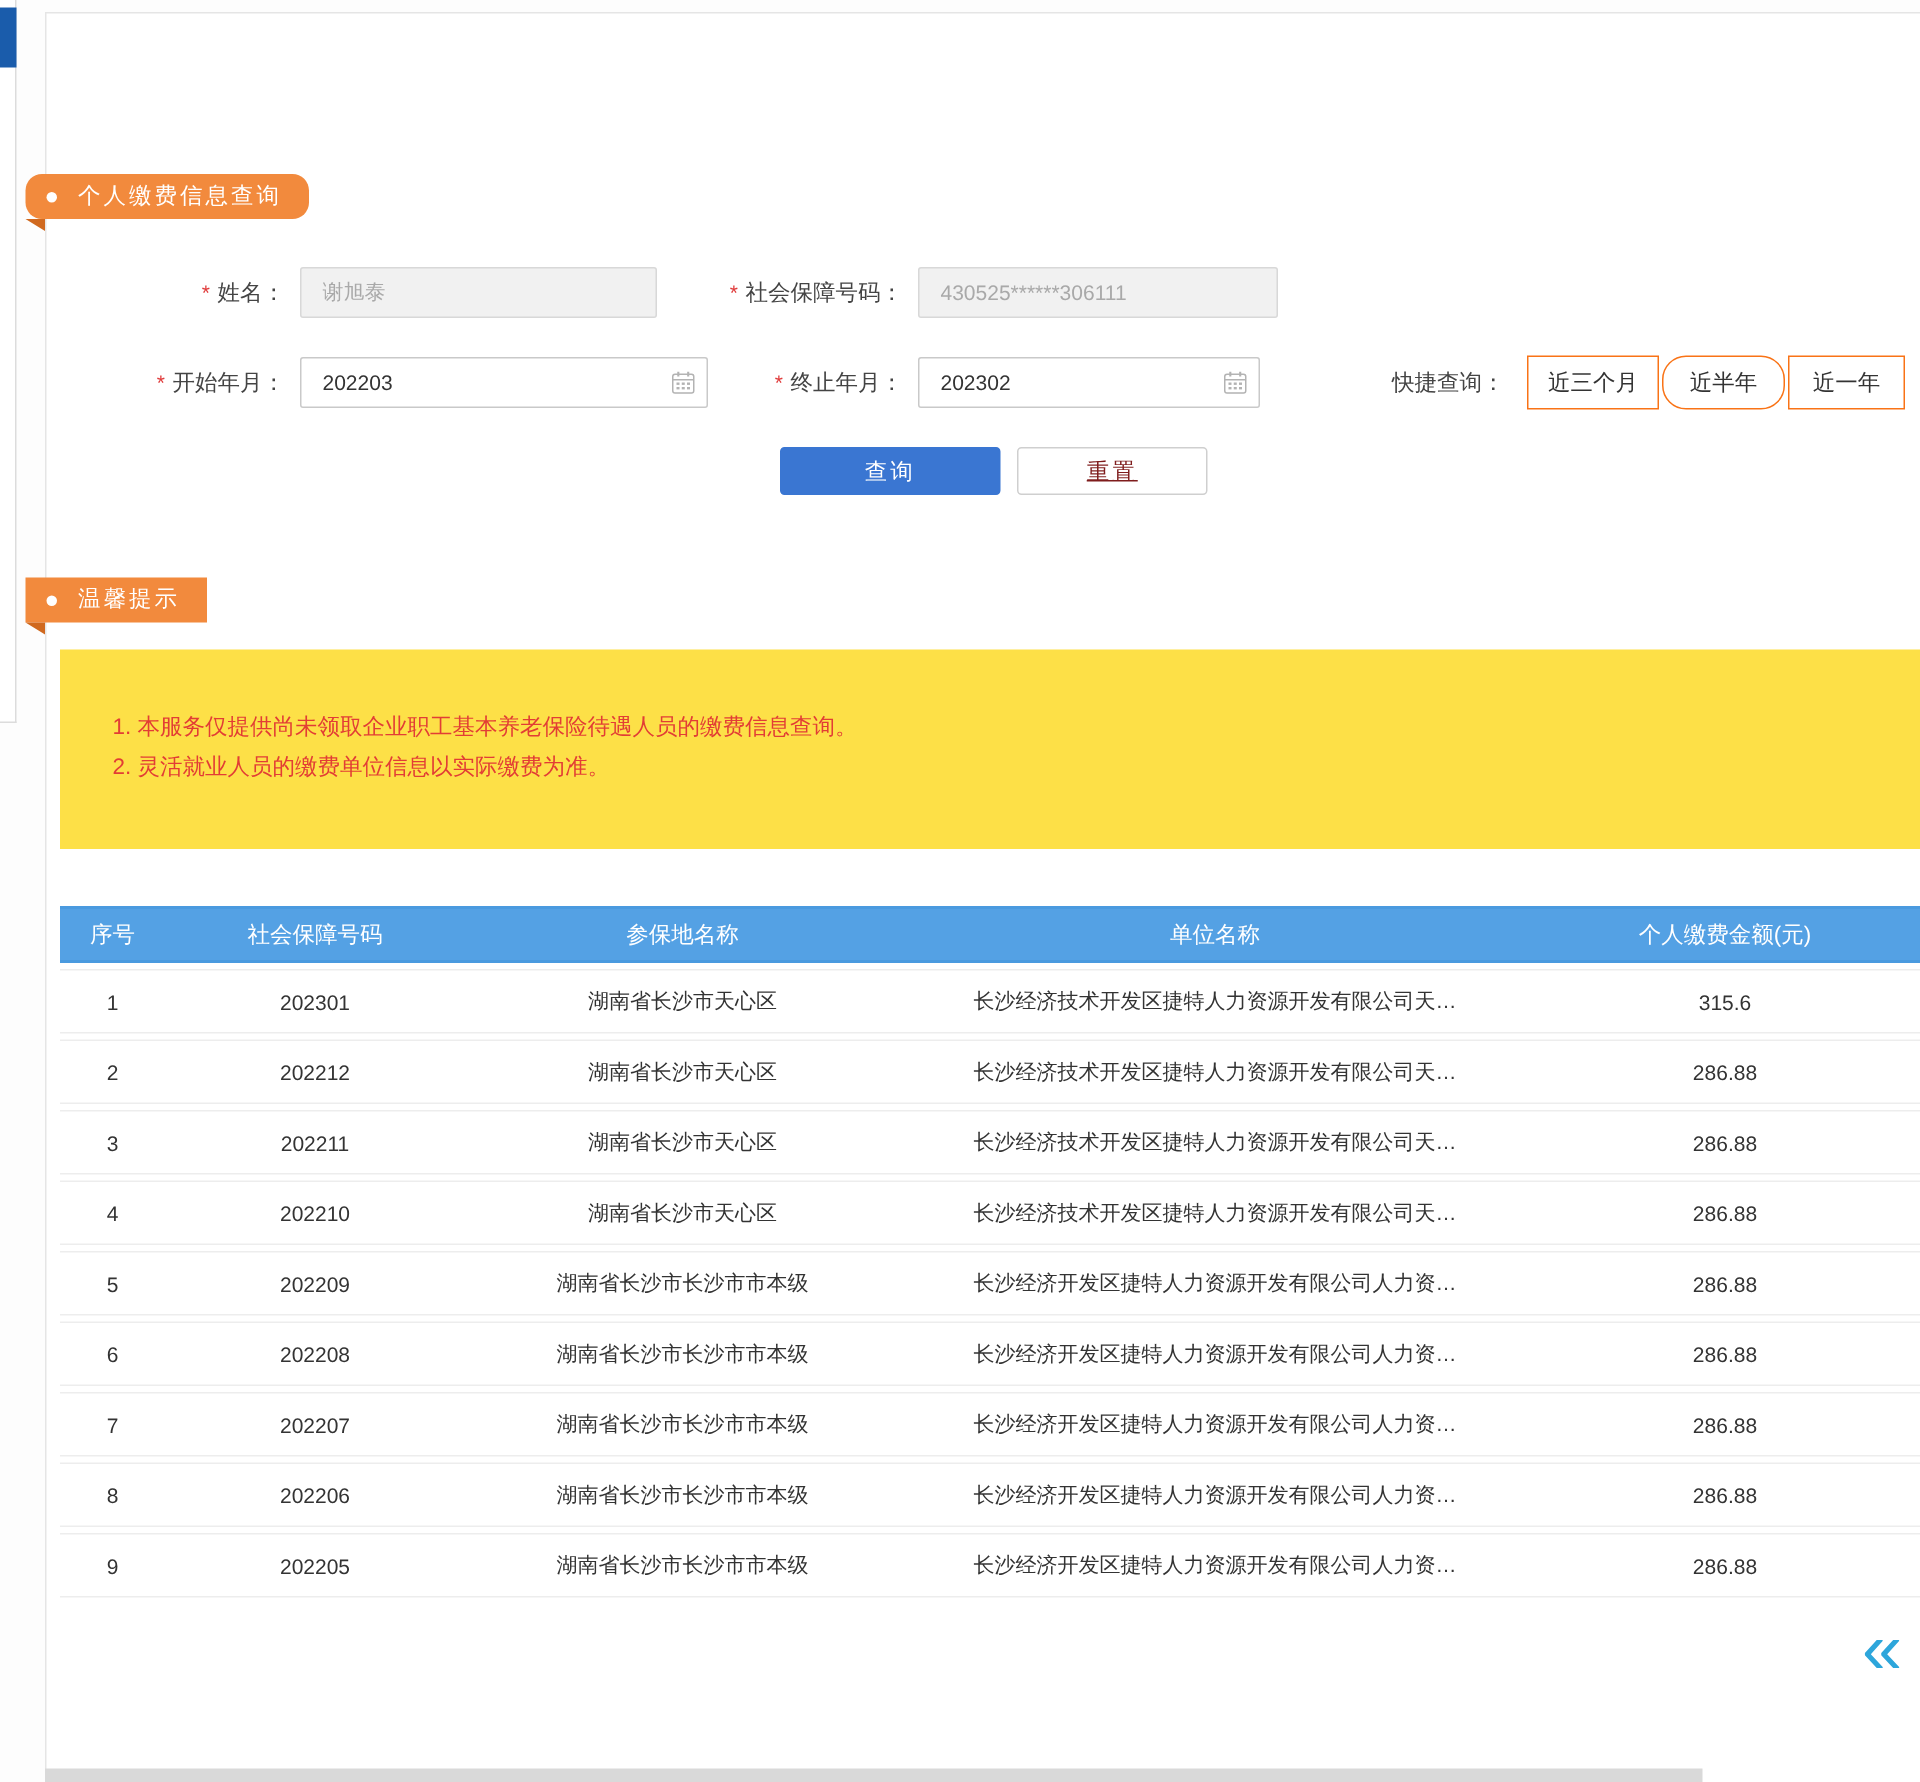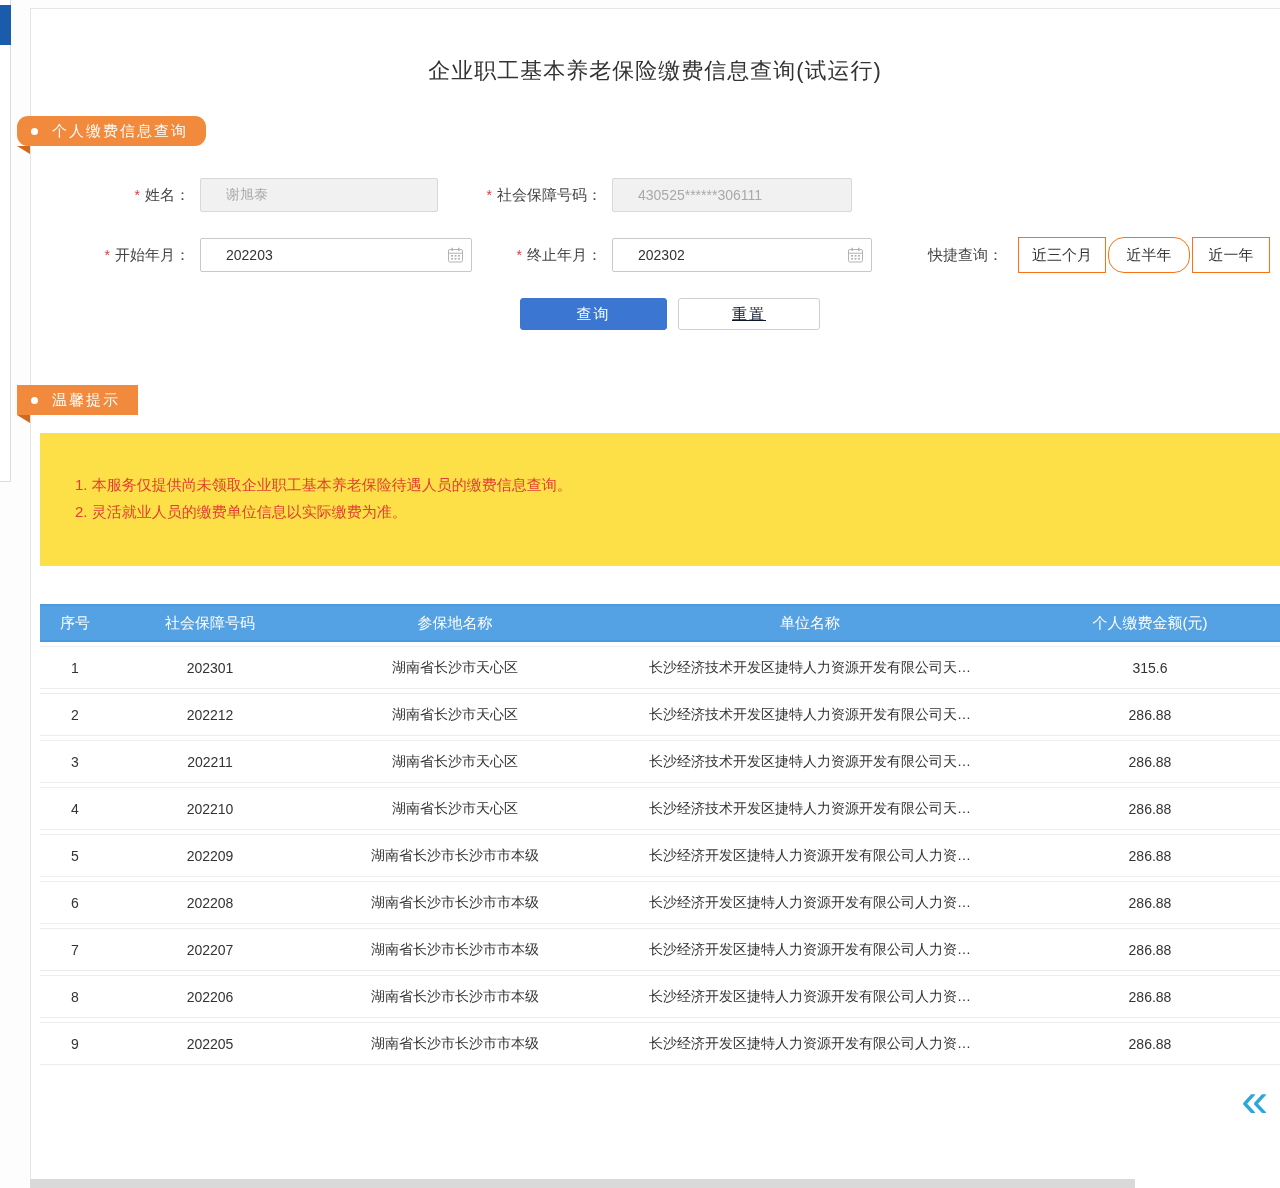--- a/index.html
+++ b/index.html
@@ -27,37 +27,37 @@
                  margin-right:14px; flex:none; }
   .ribbon .fold { position:absolute; left:0; top:100%; width:0; height:0;
                   border-top:8px solid #d0691f; border-left:13px solid transparent; }
   .ribbon1 { top:116px;border-radius:11px; }
   .ribbon2 { top:385px; }
 
   
   .f-label { position:absolute; font-size:15px; color:#444; white-space:nowrap; }
   .req { color:#e03b3b; margin-right:5px; font-size:14px; }
   .inp { position:absolute; height:34px; border:1px solid #c9c9c9; border-radius:2px;
-         font-size:14px; padding:0 25px; color:#333; background:#fff; outline:none;
+         font-size:14px; padding:0 14px; color:#333; background:#fff; outline:none;
          font-family:inherit; }
   .inp.disabled { background:#f1f1f1; border-color:#d8d8d8; color:#a9a9a9; }
   .date-wrap { position:absolute; height:34px; }
   .date-wrap .inp { position:static; width:100%; height:100%; padding-right:30px; }
   .cal-icon { position:absolute; right:8px; top:9px; width:17px; height:16px; cursor:pointer; }
 
   .quick-group { position:absolute; left:1018px; top:237px; display:flex; gap:2px; }
   .quick-btn { height:36px; background:#fff; border:1px solid #f97316; font-size:15px; color:#333;
                display:flex; align-items:center; justify-content:center; cursor:pointer;
                font-family:inherit; }
   .qb1 { width:88px; } .qb2 { width:82px;border-radius:16px; } .qb3 { width:78px; }
 
   .btn { position:absolute; height:32px; border-radius:3px; font-size:15px; cursor:pointer;
          font-family:inherit; letter-spacing:2px; }
   .btn-query { left:520px; top:298px; width:147px; background:#3a76d2; border:1px solid #3a76d2; color:#fff; }
-  .btn-reset { left:678px; top:298px; width:142px; background:#fff; border:1px solid #cfcfcf; color:#0f172a;text-decoration:underline; }
+  .btn-reset { left:678px; top:298px; width:127px; background:#fff; border:1px solid #cfcfcf; color:#7f1d1d;text-decoration:underline; }
 
   
   .tips-panel { position:absolute; left:40px; top:433px; width:1240px; height:133px; background:#fde047; }
   .tips-text  { padding:38px 20px 0 35px; font-size:15px; line-height:27px; color:#e23d35; }
 
   
   .tbl-wrap { position:absolute; left:40px; top:600px; width:1240px; }
   table { width:1240px; border-collapse:separate; border-spacing:0 4px; table-layout:fixed; }
   col.c1{width:70px;} col.c2{width:200px;} col.c3{width:290px;} col.c4{width:420px;} col.c5{width:260px;}
   thead th { background:#54a1e4; color:#fff; font-weight:400; font-size:15px; height:38px;
@@ -76,21 +76,20 @@
 <body>
 
 <div class="page">
 
   <div class="card"></div>
 
   <div class="side-strip">
     <div class="side-blue"></div>
   </div>
 
-  <h1 class="title">企业职工基本养老保险缴费信息查询(试运行)</h1>
 
   <div class="ribbon ribbon1">
     <span class="dot"></span>
     <span>个人缴费信息查询</span>
     <i class="fold"></i>
   </div>
 
   <div class="f-label" style="left:88px; top:186px; width:102px; text-align:right;">
     <span class="req">*</span><span>姓名：</span>
   </div>
@@ -118,21 +117,21 @@
         <rect x="4" y="11" width="2" height="1.6"></rect>
           <rect x="7.5" y="11" width="2" height="1.6"></rect>
           <rect x="11" y="11" width="2" height="1.6"></rect>
       </g>
     </svg>
   </div>
 
   <div class="f-label" style="left:488px; top:246px; width:114px; text-align:right;">
     <span class="req">*</span><span>终止年月：</span>
   </div>
-  <div class="date-wrap" style="left:612px; top:238px; width:260px;">
+  <div class="date-wrap" style="left:612px; top:238px; width:228px;">
     <input class="inp" value="202302" style="">
     <svg class="cal-icon" viewBox="0 0 17 16">
       <rect x="1.5" y="2.5" width="14" height="12.5" rx="1.5" fill="none" stroke="#b3b3b3"></rect>
       <line x1="1.5" y1="6.2" x2="15.5" y2="6.2" stroke="#b3b3b3"></line>
       <line x1="5.2" y1="0.8" x2="5.2" y2="4" stroke="#b3b3b3" stroke-width="1.4"></line>
       <line x1="11.8" y1="0.8" x2="11.8" y2="4" stroke="#b3b3b3" stroke-width="1.4"></line>
       <g fill="#b3b3b3">
         <rect x="4" y="8" width="2" height="1.6"></rect>
           <rect x="7.5" y="8" width="2" height="1.6"></rect>
           <rect x="11" y="8" width="2" height="1.6"></rect>

